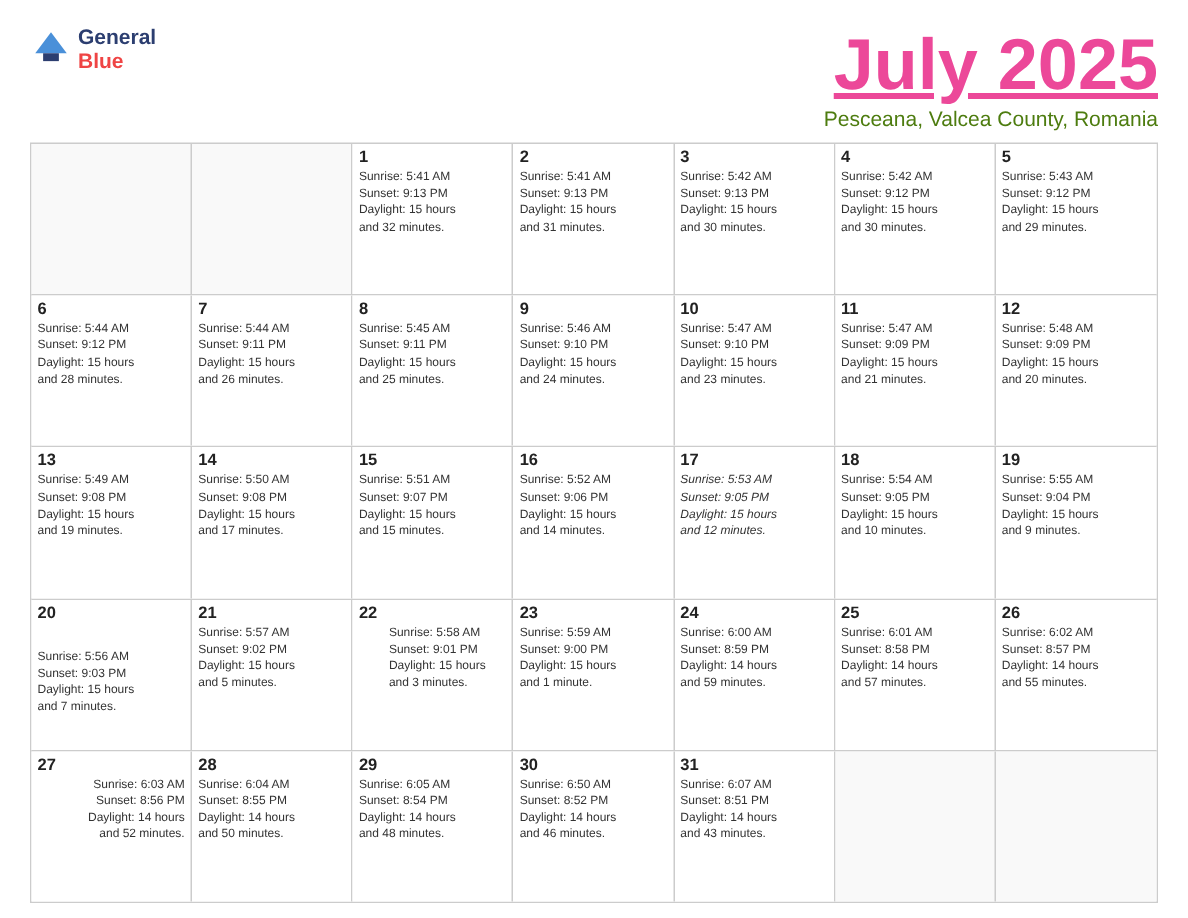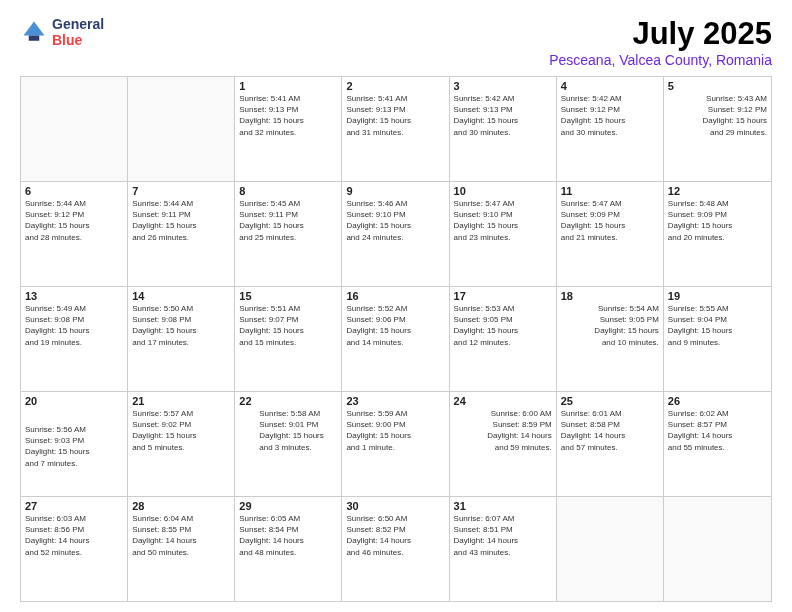--- a/index.html
+++ b/index.html
@@ -37,27 +37,28 @@
     .logo-general { color: #2c3e70; font-size: 14px; }
     .logo-blue { color: #ef4444; font-size: 14px; }
     .logo-icon {
       width: 28px;
       height: 28px;
     }
     .title-block {
       text-align: right;
     }
     .main-title {
-      font-size: 31px;
+      font-size: 48px;
       font-weight: bold;
-      color: #000000;
+      color: #ec4899;
+      text-decoration: underline;
     }
     .subtitle {
       font-size: 14px;
-      color: #6d28d9;
+      color: #4d7c0f;
     }
     .calendar {
       flex: 1;
       border: 1px solid #ccc;
       display: flex;
       flex-direction: column;
     }
     .cal-header {
       display: grid;
       grid-template-columns: repeat(7, 1fr);
@@ -154,21 +155,21 @@
           </div>
           <div class="cal-cell">
             <div class="day-number">4</div>
             <div class="cell-text" style="white-space: pre-line;">Sunrise: 5:42 AM
 Sunset: 9:12 PM
 Daylight: 15 hours
 and 30 minutes.</div>
           </div>
           <div class="cal-cell">
             <div class="day-number">5</div>
-            <div class="cell-text" style="white-space: pre-line; text-align: right;">Sunrise: 5:43 AM
+            <div class="cell-text" style="white-space: pre-line;">Sunrise: 5:43 AM
 Sunset: 9:12 PM
 Daylight: 15 hours
 and 29 minutes.</div>
           </div>
         </div>
         <div class="cal-row">
           <div class="cal-cell">
             <div class="day-number">6</div>
             <div class="cell-text" style="white-space: pre-line;">Sunrise: 5:44 AM
 Sunset: 9:12 PM
@@ -242,28 +243,28 @@
           </div>
           <div class="cal-cell">
             <div class="day-number">16</div>
             <div class="cell-text" style="white-space: pre-line;">Sunrise: 5:52 AM
 Sunset: 9:06 PM
 Daylight: 15 hours
 and 14 minutes.</div>
           </div>
           <div class="cal-cell">
             <div class="day-number">17</div>
-            <div class="cell-text" style="white-space: pre-line;">Sunrise: 5:53 AM
+            <div class="cell-text" style="white-space: pre-line; font-style: italic;">Sunrise: 5:53 AM
 Sunset: 9:05 PM
 Daylight: 15 hours
 and 12 minutes.</div>
           </div>
           <div class="cal-cell">
             <div class="day-number">18</div>
-            <div class="cell-text" style="white-space: pre-line; text-align: right;">Sunrise: 5:54 AM
+            <div class="cell-text" style="white-space: pre-line;">Sunrise: 5:54 AM
 Sunset: 9:05 PM
 Daylight: 15 hours
 and 10 minutes.</div>
           </div>
           <div class="cal-cell">
             <div class="day-number">19</div>
             <div class="cell-text" style="white-space: pre-line;">Sunrise: 5:55 AM
 Sunset: 9:04 PM
 Daylight: 15 hours
 and 9 minutes.</div>
@@ -293,21 +294,21 @@
           </div>
           <div class="cal-cell">
             <div class="day-number">23</div>
             <div class="cell-text" style="white-space: pre-line;">Sunrise: 5:59 AM
 Sunset: 9:00 PM
 Daylight: 15 hours
 and 1 minute.</div>
           </div>
           <div class="cal-cell">
             <div class="day-number">24</div>
-            <div class="cell-text" style="white-space: pre-line; text-align: right;">Sunrise: 6:00 AM
+            <div class="cell-text" style="white-space: pre-line;">Sunrise: 6:00 AM
 Sunset: 8:59 PM
 Daylight: 14 hours
 and 59 minutes.</div>
           </div>
           <div class="cal-cell">
             <div class="day-number">25</div>
             <div class="cell-text" style="white-space: pre-line;">Sunrise: 6:01 AM
 Sunset: 8:58 PM
 Daylight: 14 hours
 and 57 minutes.</div>
@@ -316,21 +317,21 @@
             <div class="day-number">26</div>
             <div class="cell-text" style="white-space: pre-line;">Sunrise: 6:02 AM
 Sunset: 8:57 PM
 Daylight: 14 hours
 and 55 minutes.</div>
           </div>
         </div>
         <div class="cal-row">
           <div class="cal-cell">
             <div class="day-number">27</div>
-            <div class="cell-text" style="white-space: pre-line;">Sunrise: 6:03 AM
+            <div class="cell-text" style="white-space: pre-line; text-align: right;">Sunrise: 6:03 AM
 Sunset: 8:56 PM
 Daylight: 14 hours
 and 52 minutes.</div>
           </div>
           <div class="cal-cell">
             <div class="day-number">28</div>
             <div class="cell-text" style="white-space: pre-line;">Sunrise: 6:04 AM
 Sunset: 8:55 PM
 Daylight: 14 hours
 and 50 minutes.</div>

